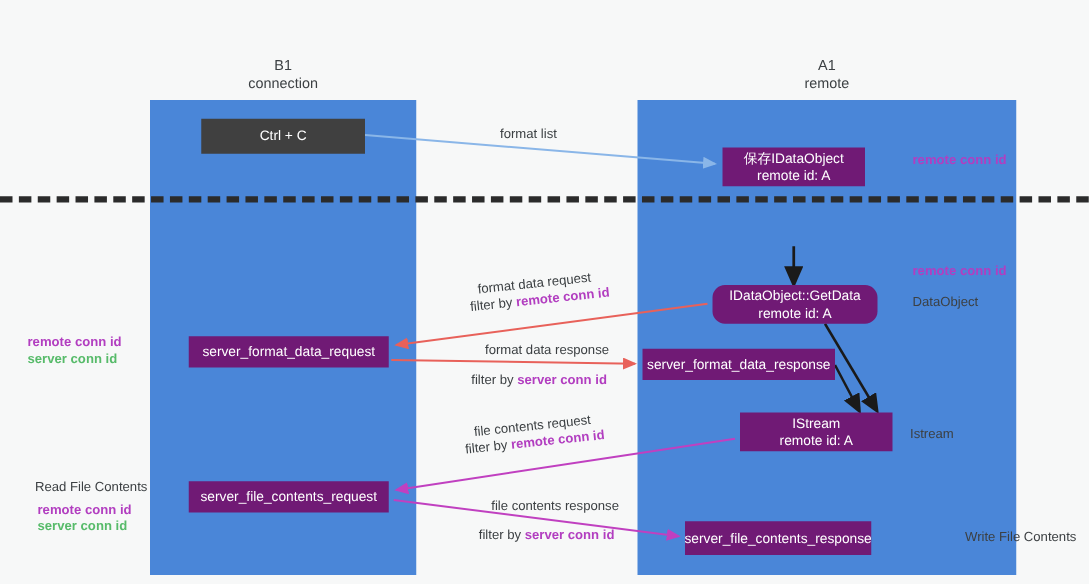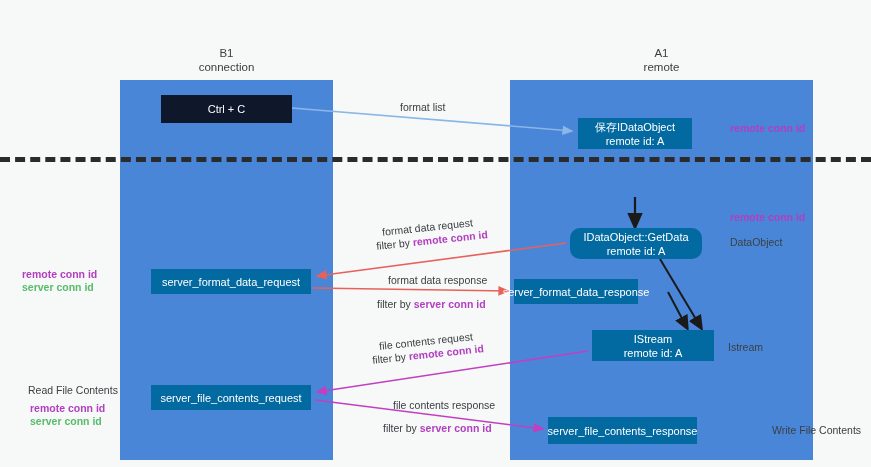--- a/index.html
+++ b/index.html
@@ -29,29 +29,29 @@
   #head-b1{left:120px;top:46px;width:213px;}
   #head-a1{left:510px;top:46px;width:303px;}
 
   
   .node{
     position:absolute;box-sizing:border-box;
     display:flex;align-items:center;justify-content:center;
     text-align:center;color:#fff;font-size:11px;line-height:14px;
     white-space:pre;
   }
-  .green{background:#0f172a;text-align:center;}
-  .orange{background:#0369a1;}
+  .green{background:#404040;text-align:center;}
+  .orange{background:#701a75;}
 
   #n-ctrlc{left:161px;top:95px;width:131px;height:28px;}
   #n-idataobject{left:578px;top:118px;width:114px;height:31px;}
   #n-ctrlv{left:578px;top:172px;width:114px;height:25px;}
   #n-getdata{left:570px;top:228px;width:132px;height:31px;border-radius:10px;}
   #n-fmtreq{left:151px;top:269px;width:160px;height:25px;}
-  #n-fmtresp{left:514px;top:279px;width:124px;height:25px;}
+  #n-fmtresp{left:514px;top:279px;width:154px;height:25px;}
   #n-istream{left:592px;top:330px;width:122px;height:31px;}
   #n-filereq{left:151px;top:385px;width:160px;height:25px;}
   #n-fileresp{left:548px;top:417px;width:149px;height:27px;}
 
   
   #divider{
     position:absolute;left:0;top:157px;width:871px;height:0;
     border-top:5px dashed #2b2b2b;
   }
 

